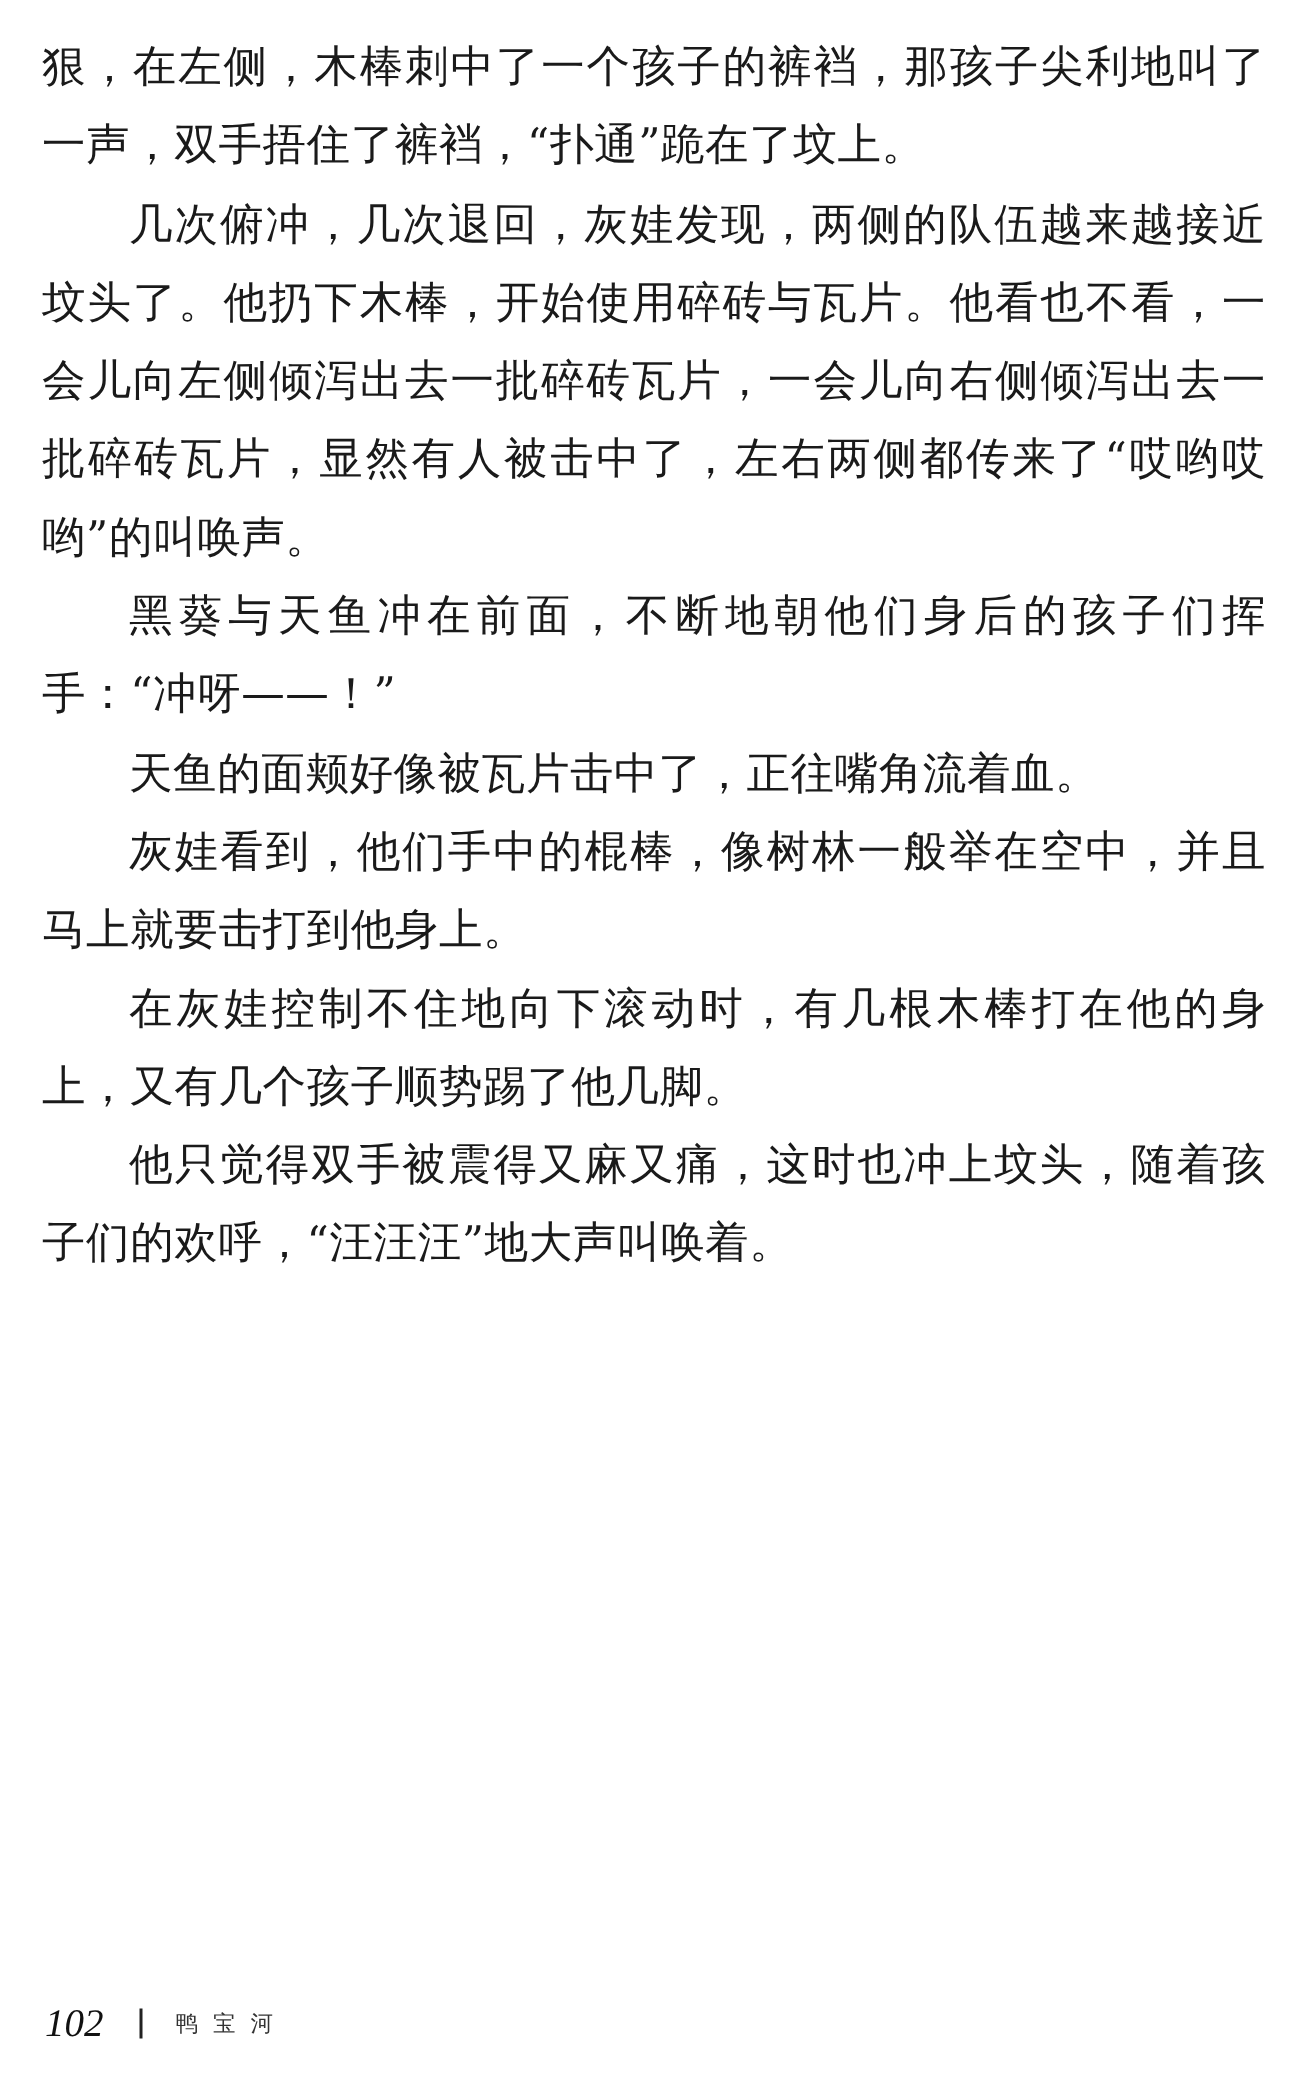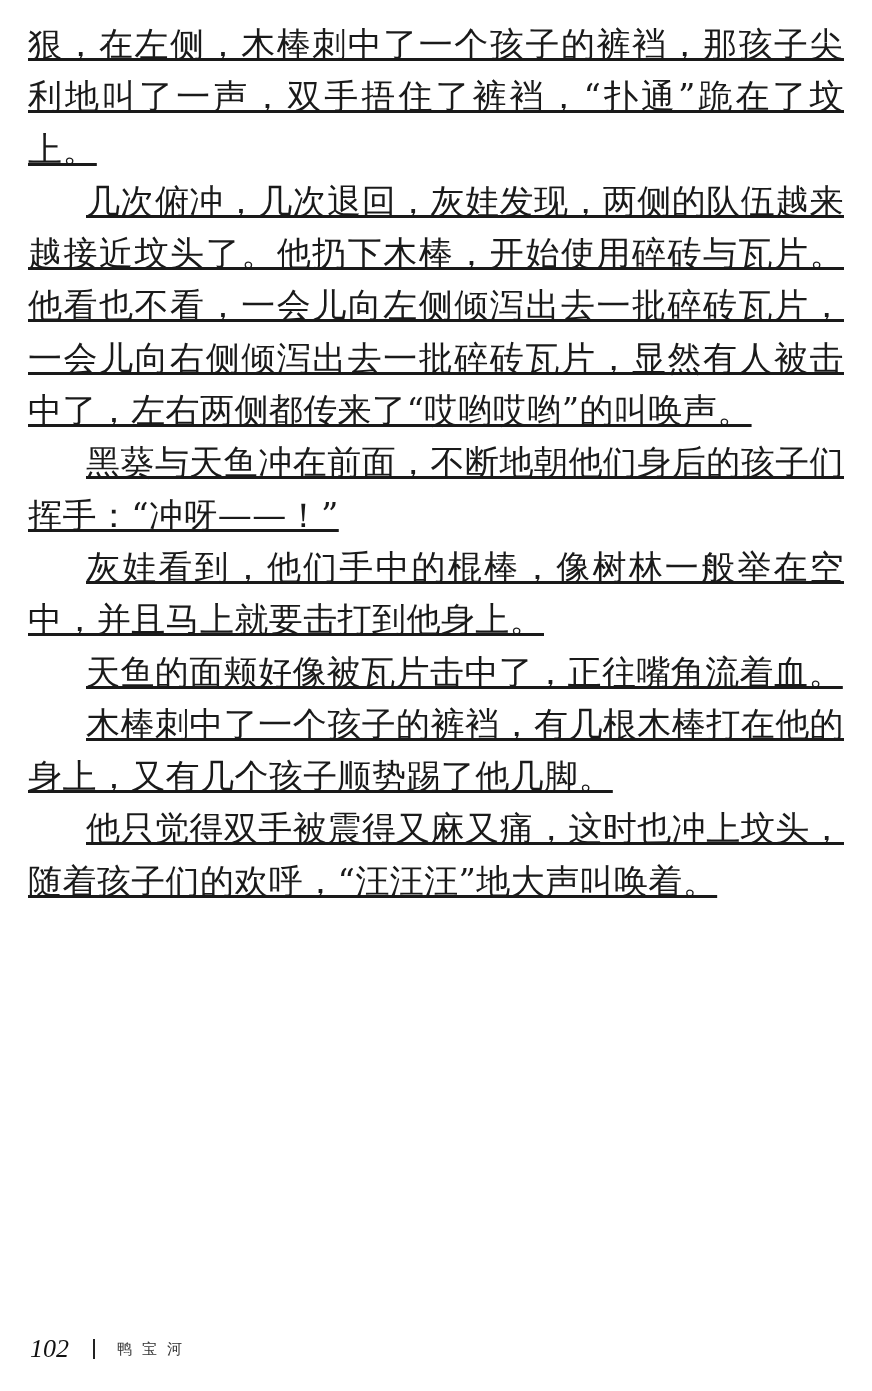--- a/index.html
+++ b/index.html
@@ -5,22 +5,22 @@
   html, body { margin: 0; padding: 0; background: #ffffff; }
   body {
     width: 872px; height: 1391px; position: relative; overflow: hidden;
     font-family: "DejaVu Serif", "Liberation Serif", serif;
     color: #1a1a1a;
   }
   .page-body {
     position: absolute; left: 28px; top: 18px; width: 816px;
   }
   .para {
-    margin: 0; font-size: 34px; line-height: 52.3px;
-    text-indent: 58px; text-align: justify; letter-spacing: 0.4px; text-decoration: underline;
+    margin: 0; font-size: 29px; line-height: 52.3px;
+    text-indent: 58px; text-align: justify; letter-spacing: 0.4px;
   }
   .para.cont { text-indent: 0; }
   .footer {
     position: absolute; left: 30px; top: 1334px;
     display: flex; align-items: center;
   }
   .page-number {
     font-family: "Liberation Serif", serif; font-style: italic;
     font-size: 26px; color: #111; text-align: center;
   }
@@ -32,23 +32,23 @@
     letter-spacing: 10px; color: #333;
   }
 </style>
 </head>
 <body>
 
 <div class="page-body">
   <p class="para cont">狠，在左侧，木棒刺中了一个孩子的裤裆，那孩子尖利地叫了一声，双手捂住了裤裆，“扑通”跪在了坟上。</p>
   <p class="para">几次俯冲，几次退回，灰娃发现，两侧的队伍越来越接近坟头了。他扔下木棒，开始使用碎砖与瓦片。他看也不看，一会儿向左侧倾泻出去一批碎砖瓦片，一会儿向右侧倾泻出去一批碎砖瓦片，显然有人被击中了，左右两侧都传来了“哎哟哎哟”的叫唤声。</p>
   <p class="para">黑葵与天鱼冲在前面，不断地朝他们身后的孩子们挥手：“冲呀——！”</p>
+  <p class="para">天鱼的面颊好像被瓦片击中了，正往嘴角流着血。</p>
   <p class="para">灰娃看到，他们手中的棍棒，像树林一般举在空中，并且马上就要击打到他身上。</p>
-  <p class="para">天鱼的面颊好像被瓦片击中了，正往嘴角流着血。</p>
-  <p class="para">木棒刺中了一个孩子的裤裆，有几根木棒打在他的身上，又有几个孩子顺势踢了他几脚。</p>
+  <p class="para">在灰娃控制不住地向下滚动时，有几根木棒打在他的身上，又有几个孩子顺势踢了他几脚。</p>
   <p class="para">他只觉得双手被震得又麻又痛，这时也冲上坟头，随着孩子们的欢呼，“汪汪汪”地大声叫唤着。</p>
 </div>
 
 <div class="footer">
   <span class="page-number">102</span>
   <span class="footer-sep"></span>
   <span class="book-title">鸭宝河</span>
 </div>
 
 </body></html>

